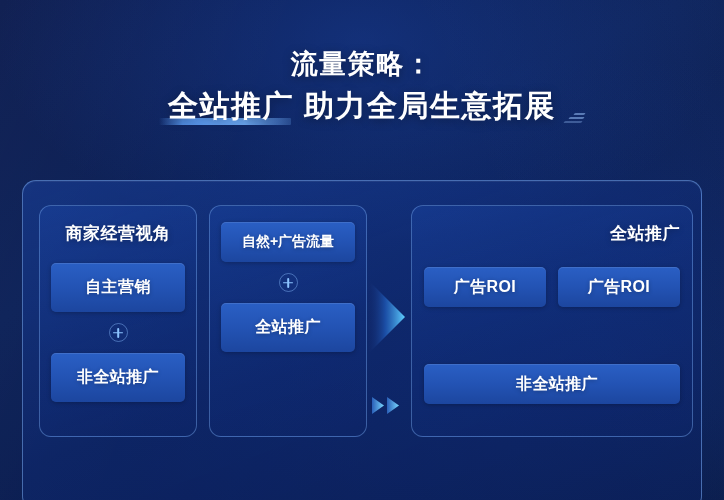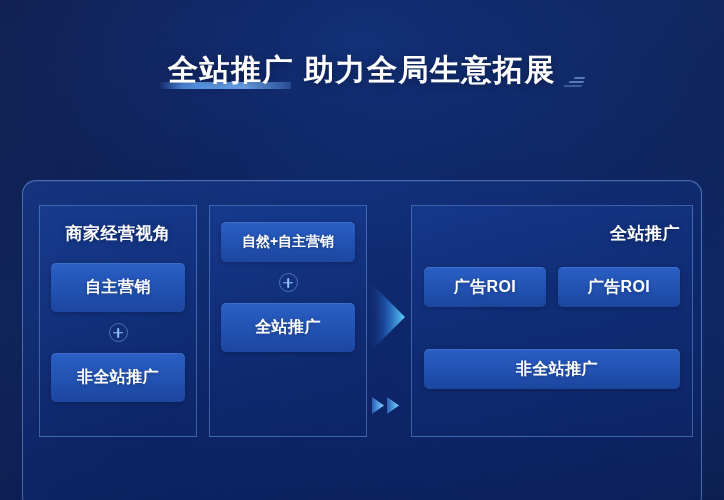--- a/index.html
+++ b/index.html
@@ -132,21 +132,21 @@
     top: 24px;
     right: 16px;
     bottom: 0;
     display: flex;
     align-items: flex-start;
   }
 
   
   .panel {
     border: 1px solid rgba(118,166,236,0.45);
-    border-radius: 0;
+    border-radius: 12px;
     background: linear-gradient(165deg, rgba(28,72,170,0.40) 0%, rgba(18,50,132,0.34) 55%, rgba(14,38,106,0.36) 100%);
     padding: 16px 12px 18px;
     display: flex;
     flex-direction: column;
     align-items: center;
   }
   .panel-sm { width: 158px; height: 232px; }
   .panel-lg { width: 286px; height: 232px; align-items: flex-end; }
 
   .panel-title {
@@ -193,21 +193,21 @@
     position: absolute;
     background: #8cc3ff;
     border-radius: 1px;
   }
   .plus-badge::before { left: 50%; top: 3.5px;  width: 1.6px; height: 10px; transform: translateX(-50%); }
   .plus-badge::after  { top: 50%; left: 3.5px;  height: 1.6px; width: 10px; transform: translateY(-50%); }
 
   .roi-row {
     display: flex;
     gap: 12px;
-    margin-bottom: 42px;
+    margin-bottom: 57px;
   }
 
   
   .arrow-gap {
     position: relative;
     width: 44px;
     height: 232px;
     flex: 0 0 44px;
   }
   .big-arrow {
@@ -229,20 +229,21 @@
   .gap-sm { width: 12px; flex: 0 0 12px; }
 </style>
 </head>
 <body>
 
 <div class="stage">
   <div class="bg-sheen"></div>
   <div class="bg-sheen2"></div>
 
   <div class="title-block">
+    <div class="title-line1">流量策略：</div>
     <div class="title-line2-wrap">
       <div class="title-underline"></div>
       <div class="title-line2">全站推广  助力全局生意拓展</div>
       <div class="title-marks">
         <i></i>
           <i></i>
           <i></i>
       </div>
     </div>
   </div>
@@ -253,21 +254,21 @@
       <div class="panel panel-sm">
         <div class="panel-title">商家经营视角</div>
         <div class="chip chip-sm">自主营销</div>
         <div class="plus-badge"></div>
         <div class="chip chip-sm">非全站推广</div>
       </div>
 
       <div class="gap-sm"></div>
 
       <div class="panel panel-sm">
-        <div class="chip chip-mid">自然+自主营销</div>
+        <div class="chip chip-mid">自然+广告流量</div>
         <div class="plus-badge"></div>
         <div class="chip chip-sm">全站推广</div>
       </div>
 
       <div class="arrow-gap">
         <svg class="big-arrow" viewBox="0 0 36 72">
           <defs>
             <linearGradient id="agrad" x1="0" y1="0" x2="1" y2="0">
               <stop offset="0%" stop-color="#15296b" stop-opacity="0.15"></stop>
               <stop offset="45%" stop-color="#1f5ab8" stop-opacity="0.75"></stop>

